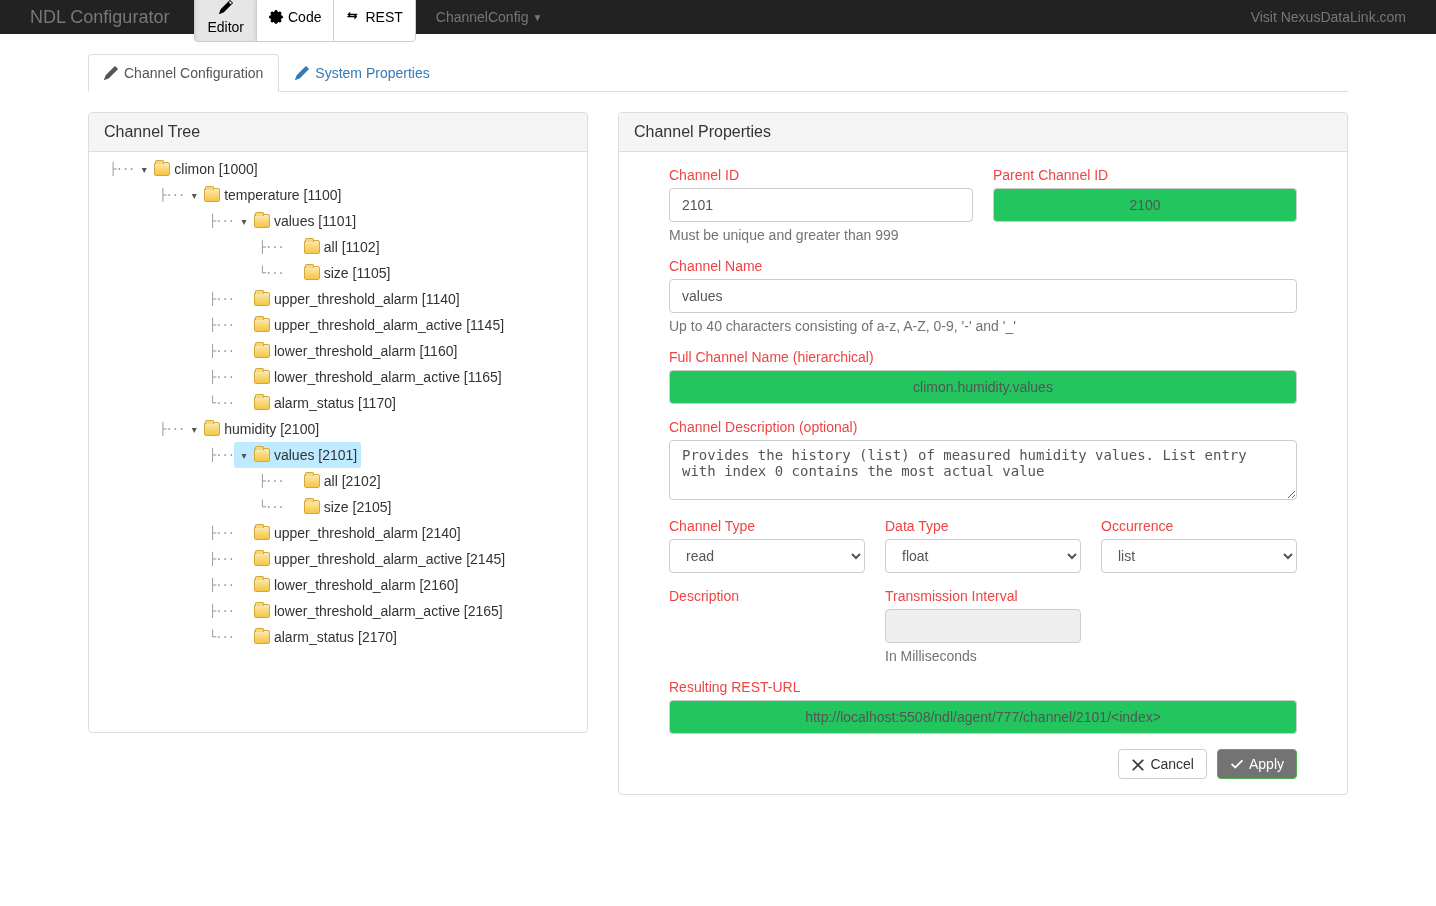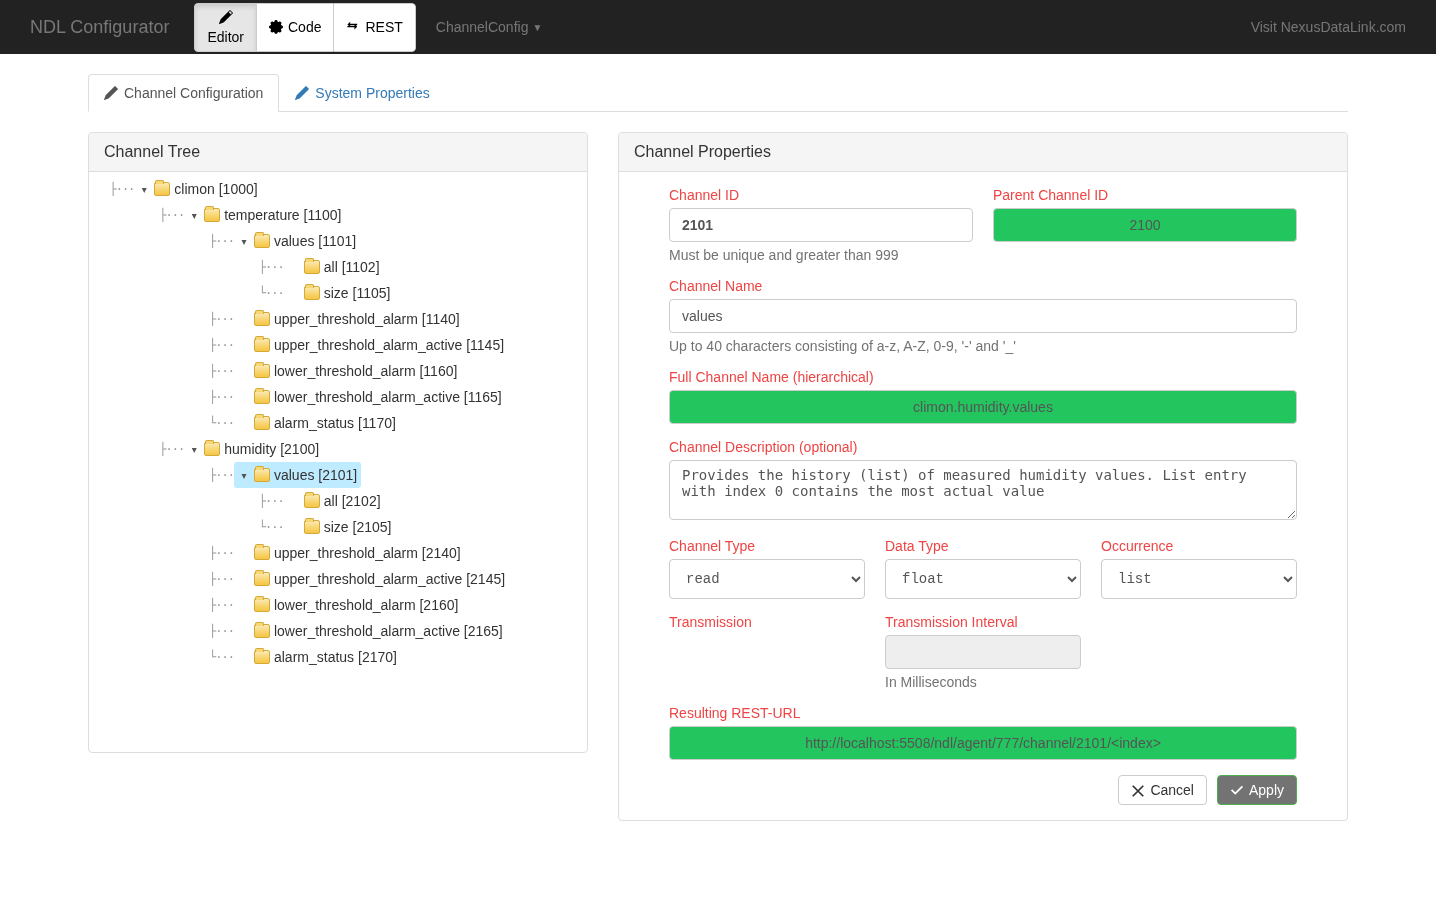--- a/index.html
+++ b/index.html
@@ -1,19 +1,19 @@
 <!DOCTYPE html>
 <html><head>
 <meta charset="utf-8">
 <style>
 * { box-sizing: border-box; margin: 0; padding: 0; }
 body { font-family: "Helvetica Neue", Helvetica, Arial, sans-serif; font-size: 14px; color: #333; background: #fff; }
 
 
-.navbar { background: #222; height: 54px; display: flex; align-items: center; padding: 16px 15px; }
+.navbar { background: #222; height: 34px; display: flex; align-items: center; padding: 16px 15px; }
 .navbar-brand { color: #777; font-size: 18px; padding: 0 15px; margin-right: 10px; }
 .btn-group { display: flex; border-radius: 4px; overflow: hidden; }
 .nav-btn { background: #fff; border: 1px solid #ccc; padding: 6px 12px; font-size: 14px; cursor: pointer; display: flex; align-items: center; gap: 5px; }
 .nav-btn:not(:last-child) { border-right: none; }
 .nav-btn.active { background: #e6e6e6; box-shadow: inset 0 3px 5px rgba(0,0,0,.125); }
 .nav-btn:first-child { border-radius: 4px 0 0 4px; flex-direction: column; }
 .nav-btn:last-child { border-radius: 0 4px 4px 0; }
 .navbar-dropdown { color: #777; margin-left: 20px; cursor: pointer; display: flex; align-items: center; gap: 4px; }
 .navbar-right { margin-left: auto; color: #777; padding-right: 15px; }
 
@@ -55,22 +55,22 @@
 
 
 .form-row { display: flex; gap: 20px; margin-bottom: 15px; }
 .form-group { flex: 1; }
 .form-label { display: block; font-weight: normal; margin-bottom: 5px; color: #ef4444; }
 .form-control { width: 100%; padding: 6px 12px; font-size: 14px; border: 1px solid #ccc; border-radius: 4px; background: #fff; color: #555; height: 34px; }
 .form-control[readonly] { background: #22c55e; cursor: not-allowed; text-align: center; }
 .form-control[disabled] { background: #eee; cursor: not-allowed; }
 .help-text { color: #737373; font-size: 14px; margin-top: 5px; }
 textarea.form-control { height: 60px; resize: vertical; }
-select.form-control { height: 40px; font-family: Liberation Mono, monospace; }
-input[type="number"].form-control { padding-right: 4px; font-weight: bold; }
+select.form-control { height: 34px; }
+input[type="number"].form-control { padding-right: 4px; }
 
 
 .form-actions { display: flex; justify-content: flex-end; gap: 10px; margin-top: 15px; }
 .btn { padding: 6px 12px; font-size: 14px; border-radius: 4px; cursor: pointer; display: inline-flex; align-items: flex-end; gap: 5px; }
 .btn-default { background: #fff; border: 1px solid #ccc; color: #333; }
 .btn-success { background: #737373; border: 1px solid #4cae4c; color: #fff; }
 
 
 .icon { width: 14px; height: 14px; display: inline-block; }
 </style>
@@ -331,21 +331,21 @@
               <select class="form-control"><option>float</option></select>
             </div>
             <div class="form-group">
               <label class="form-label">Occurrence</label>
               <select class="form-control"><option>list</option></select>
             </div>
           </div>
 
           <div class="form-row">
             <div class="form-group">
-              <label class="form-label">Transmission</label>
+              <label class="form-label">Description</label>
             </div>
             <div class="form-group">
               <label class="form-label">Transmission Interval</label>
               <input type="number" class="form-control" disabled="" style="">
               <div class="help-text">In Milliseconds</div>
             </div>
             <div class="form-group"></div>
           </div>
 
           <div class="form-group" style="margin-bottom:15px;">

